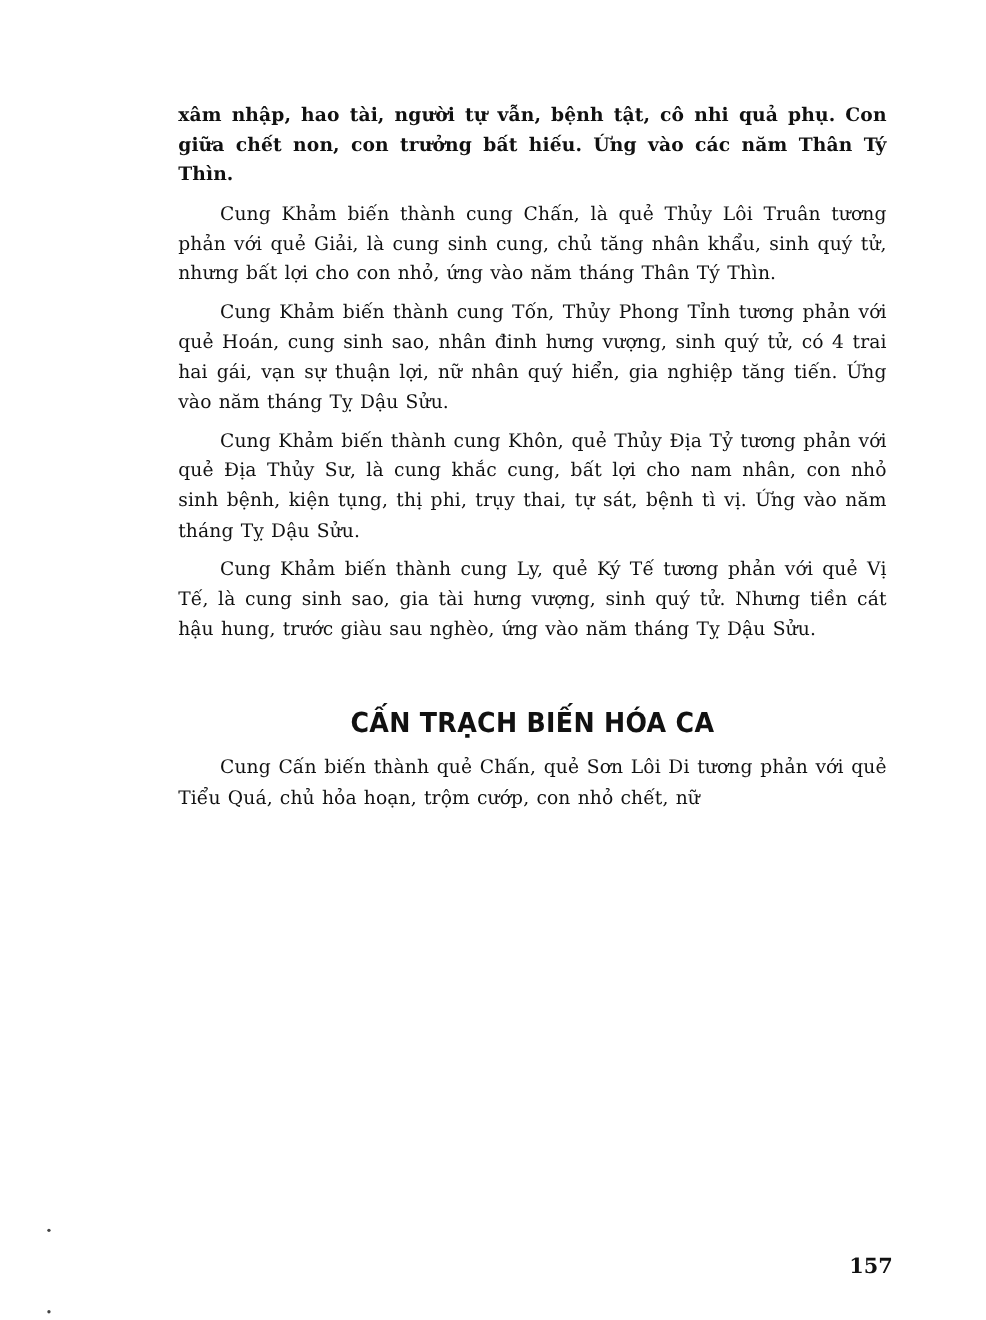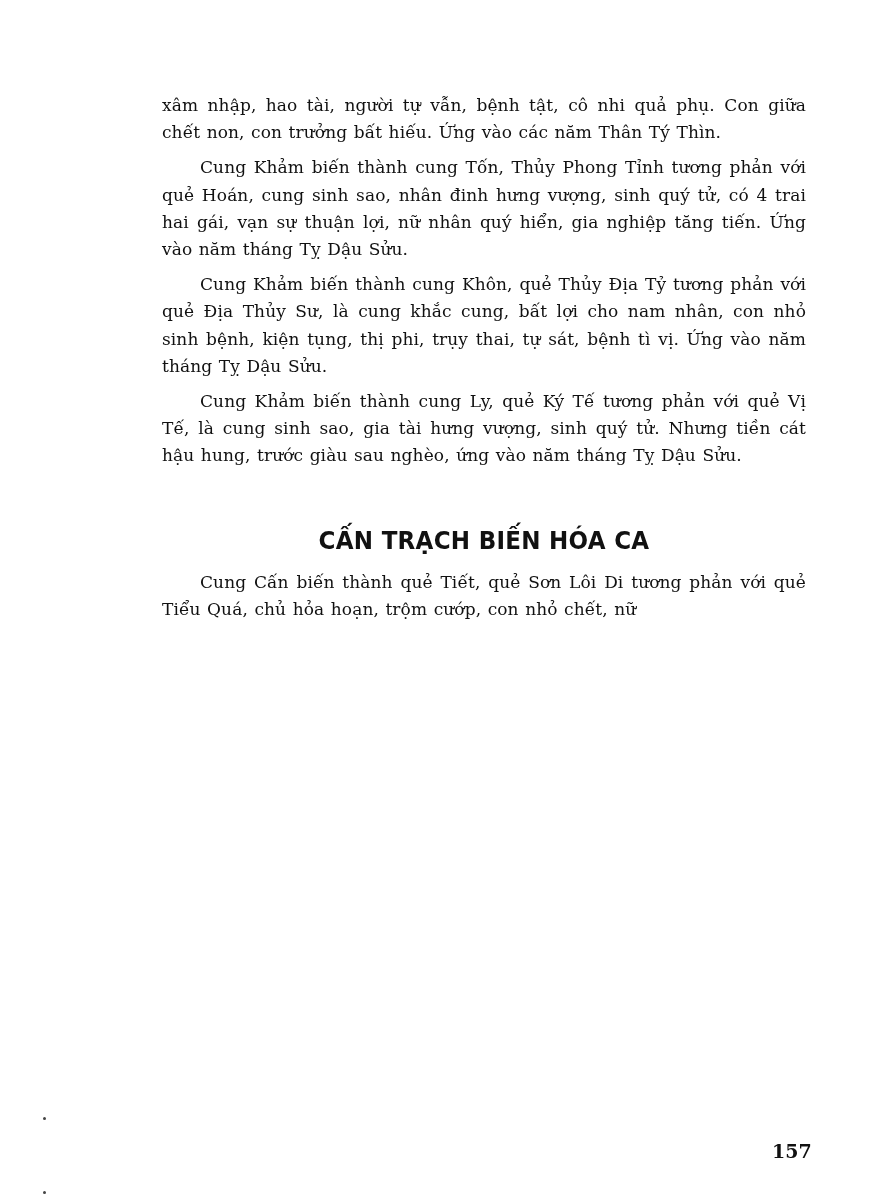--- a/index.html
+++ b/index.html
@@ -25,20 +25,21 @@
     margin: 0 0 8px 0;
     font-size: 17px;
     line-height: 27.2px;
     text-align: justify;
     text-indent: 38px;
     letter-spacing: 0.1px;
     word-spacing: 1px;
   }
   .para.cont {
     text-indent: 0;
+    font-weight: bold;
   }
   .heading {
     margin: 56px 0 14px 0;
     text-align: center;
     font-family: "DejaVu Sans", "Liberation Sans", sans-serif;
     font-weight: bold;
     font-size: 25px;
     letter-spacing: 0.3px;
     transform: scaleX(0.92);
   }
@@ -56,25 +57,26 @@
     height: 3px;
     background: #444;
     border-radius: 50%;
   }
 </style>
 </head>
 <body>
 
 <div class="page">
   <p class="para cont">xâm nhập, hao tài, người tự vẫn, bệnh tật, cô nhi quả phụ. Con giữa chết non, con trưởng bất hiếu. Ứng vào các năm Thân Tý Thìn.</p>
+  <p class="para">Cung Khảm biến thành cung Chấn, là quẻ Thủy Lôi Truân tương phản với quẻ Giải, là cung sinh cung, chủ tăng nhân khẩu, sinh quý tử, nhưng bất lợi cho con nhỏ, ứng vào năm tháng Thân Tý Thìn.</p>
   <p class="para">Cung Khảm biến thành cung Tốn, Thủy Phong Tỉnh tương phản với quẻ Hoán, cung sinh sao, nhân đinh hưng vượng, sinh quý tử, có 4 trai hai gái, vạn sự thuận lợi, nữ nhân quý hiển, gia nghiệp tăng tiến. Ứng vào năm tháng Tỵ Dậu Sửu.</p>
   <p class="para">Cung Khảm biến thành cung Khôn, quẻ Thủy Địa Tỷ tương phản với quẻ Địa Thủy Sư, là cung khắc cung, bất lợi cho nam nhân, con nhỏ sinh bệnh, kiện tụng, thị phi, trụy thai, tự sát, bệnh tì vị. Ứng vào năm tháng Tỵ Dậu Sửu.</p>
   <p class="para">Cung Khảm biến thành cung Ly, quẻ Ký Tế tương phản với quẻ Vị Tế, là cung sinh sao, gia tài hưng vượng, sinh quý tử. Nhưng tiền cát hậu hung, trước giàu sau nghèo, ứng vào năm tháng Tỵ Dậu Sửu.</p>
 
   <h2 class="heading">CẤN TRẠCH BIẾN HÓA CA</h2>
 
-  <p class="para">Cung Cấn biến thành quẻ Tiết, quẻ Sơn Lôi Di tương phản với quẻ Tiểu Quá, chủ hỏa hoạn, trộm cướp, con nhỏ chết, nữ</p>
+  <p class="para">Cung Cấn biến thành quẻ Chấn, quẻ Sơn Lôi Di tương phản với quẻ Tiểu Quá, chủ hỏa hoạn, trộm cướp, con nhỏ chết, nữ</p>
 </div>
 
 <div class="page-number">157</div>
 
 <div class="speck" style="left:43px; top:1117px;"></div>
 <div class="speck" style="left:43px; top:1191px;"></div>
 
 </body></html>

